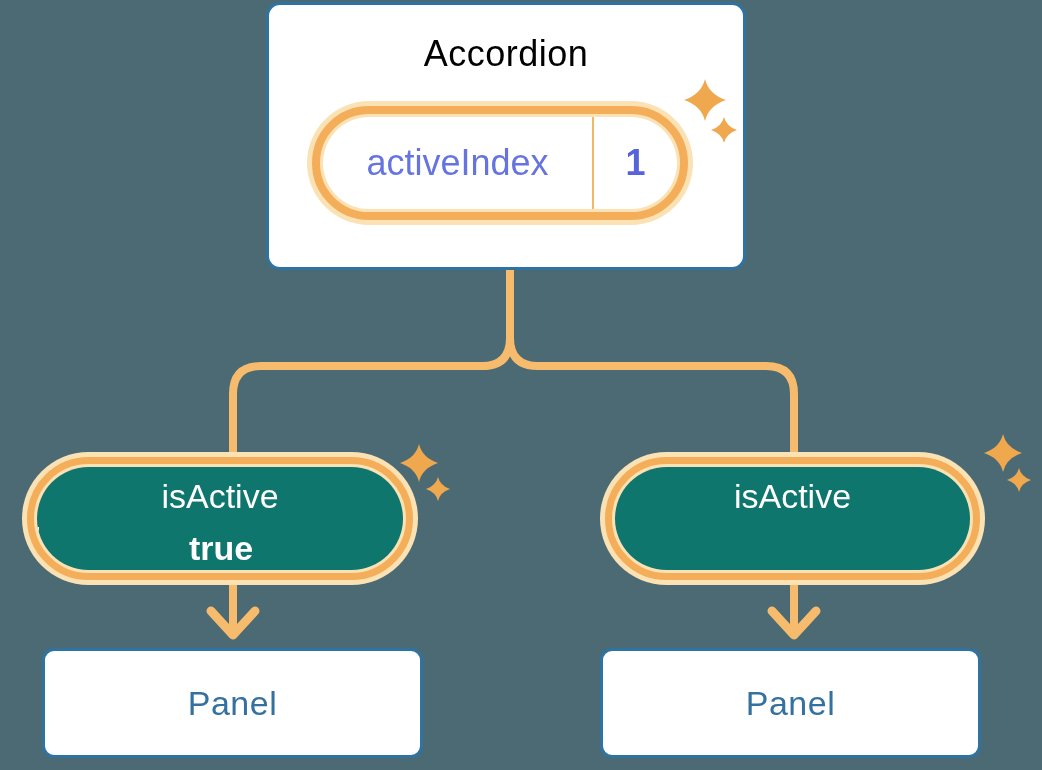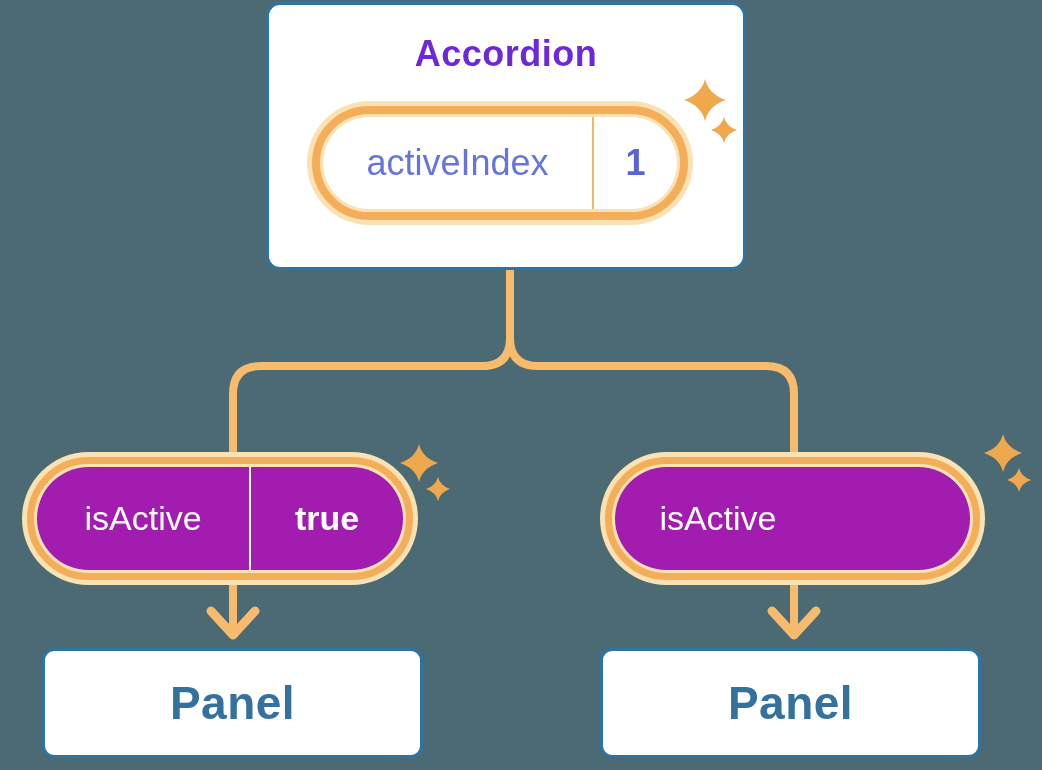--- a/index.html
+++ b/index.html
@@ -22,31 +22,31 @@
     position:absolute;
     background:#ffffff;
     border:3px solid #2F73A2;
     border-radius:14px;
     box-sizing:border-box;
   }
   .accordion-card{left:266px;top:2px;width:480px;height:268px;}
   .card-title{
     position:absolute;left:0;right:0;top:28px;
     text-align:center;
-    font-size:36px;font-weight:700;
-    color:#6d28d9;letter-spacing:0.5px;
+    font-size:36px;font-weight:400;
+    color:#000000;letter-spacing:0.5px;
   }
   .panel-card{
     top:648px;width:381px;height:110px;
     border-radius:12px;
     display:flex;align-items:center;justify-content:center;
   }
   .panel-card.left{left:42px;}
   .panel-card.right{left:600px;}
-  .panel-label{font-size:46px;font-weight:700;color:#35719E;letter-spacing:0.5px;}
+  .panel-label{font-size:34px;font-weight:400;color:#35719E;letter-spacing:0.5px;}
 
   
   .pill{
     position:absolute;
     background:#FBE2B4;          
     border-radius:999px;
     box-sizing:border-box;
     padding:5px;
   }
   .pill-ring{
@@ -70,21 +70,21 @@
   .pill-top{left:307px;top:101px;width:386px;height:124px;}
   .pill-top .pill-body{background:#ffffff;}
   .pill-top .seg-label{flex:0 0 76%;font-size:36px;color:#6674E0;}
   .pill-top .seg-value{flex:1;font-size:36px;font-weight:700;color:#5763D9;border-left:2px solid #F5B765;}
 
   
   .pill-purple{top:452px;width:396px;height:133px;}
   .pill-purple.left{left:22px;}
   .pill-purple.right{left:600px;width:385px;}
   .pill-purple .pill-ring{border-width:7px;padding:3px;}
-  .pill-purple .pill-body{background:#a21caf;}
+  .pill-purple .pill-body{background:#0f766e;flex-direction:column;}
   .pill-purple .seg-label{flex:0 0 58%;font-size:34px;color:#ffffff;}
   .pill-purple .seg-value{flex:1;font-size:34px;font-weight:700;color:#ffffff;border-left:2px solid #ffffff;}
 
   .sparkle{position:absolute;pointer-events:none;}
 </style>
 </head>
 <body>
 
 <div class="canvas">
 

